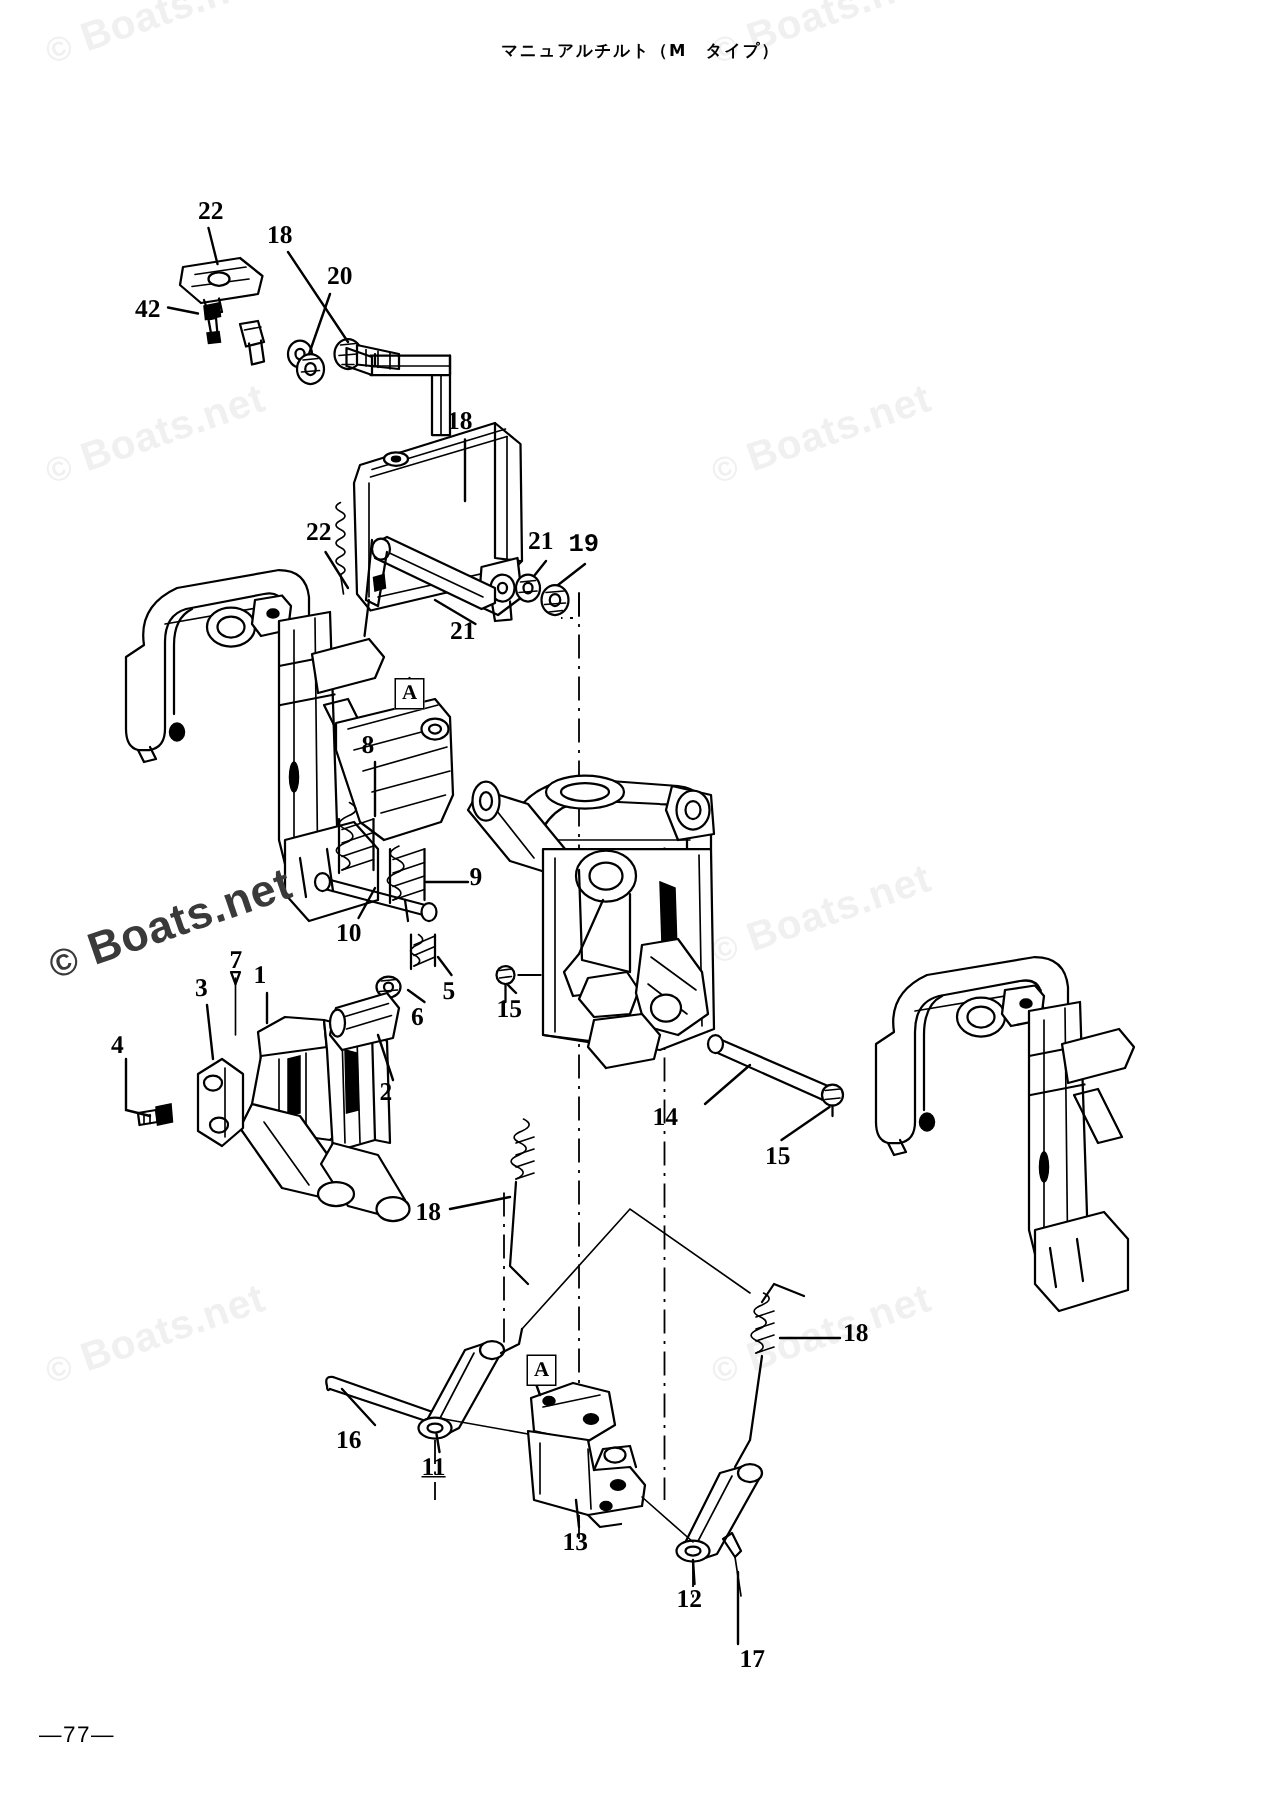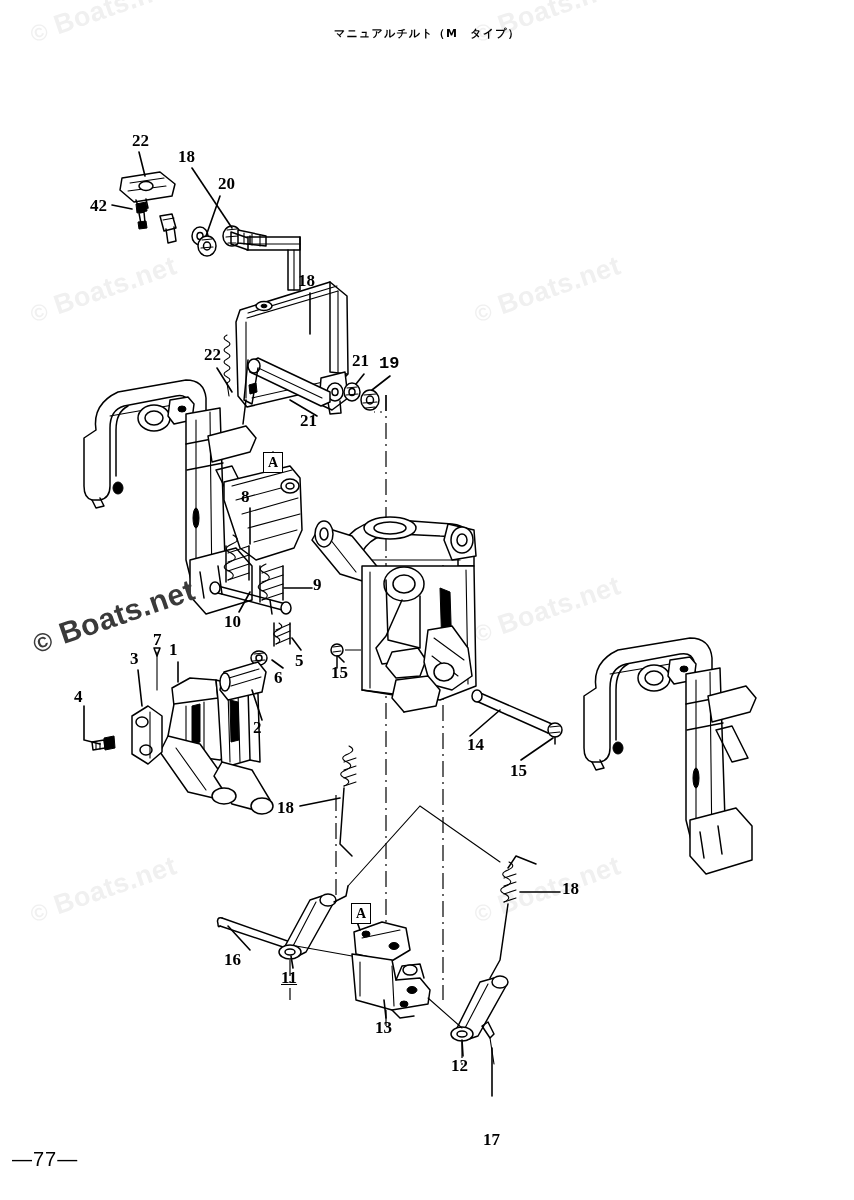--- a/index.html
+++ b/index.html
@@ -19,21 +19,21 @@
   .wm .c{font-size:.85em;}
 
   
   #titleblock{position:absolute;left:0;top:24px;width:854px;text-align:center;}
   #jp-title{font-family:"DejaVu Sans",sans-serif;font-size:11px;font-weight:bold;
             letter-spacing:1.2px;line-height:20px;}
   #en-row{margin-top:2px;font-size:16.5px;font-weight:bold;letter-spacing:.4px;}
   #en-row .figno{margin-right:14px;}
 
   
-  #pagenum{position:absolute;left:12px;top:1148px;font-size:20px;letter-spacing:1px;}
+  #pagenum{position:absolute;left:26px;top:1148px;font-size:15px;letter-spacing:1px;}
 
   
   .num{position:absolute;font-size:17px;font-weight:bold;font-family:"Liberation Serif",serif;
        line-height:1;letter-spacing:0px;}
   .boxA{position:absolute;border:1.6px solid #000;width:18px;height:19px;
         font-size:14px;font-weight:bold;font-family:"Liberation Serif",serif;
         display:flex;align-items:center;justify-content:center;background:#fff;}
 
   svg{position:absolute;left:0;top:0;overflow:visible;}
   .f0{fill:none;stroke:#000;stroke-width:1.5;stroke-linejoin:round;stroke-linecap:round;}
@@ -424,30 +424,30 @@
 
   <div class="num" style="left:169px;top:641px;">1</div>
   <div class="num" style="left:253px;top:719px;">2</div>
   <div class="num" style="left:130px;top:650px;">3</div>
   <div class="num" style="left:74px;top:688px;">4</div>
   <div class="num" style="left:295px;top:652px;">5</div>
   <div class="num" style="left:274px;top:669px;">6</div>
   <div class="num" style="left:153px;top:631px;">7</div>
   <div class="num" style="left:331px;top:664px;">15</div>
 
-  <div class="num" style="left:467px;top:736px;">14</div>
+  <div class="num" style="left:435px;top:736px;">14</div>
   <div class="num" style="left:510px;top:762px;">15</div>
 
   <div class="num" style="left:277px;top:799px;">18</div>
   <div class="num" style="left:562px;top:880px;">18</div>
   <div class="num" style="left:224px;top:951px;">16</div>
   <div class="num" style="left:281px;top:969px;text-decoration:underline;">11</div>
   <div class="num" style="left:375px;top:1019px;">13</div>
   <div class="num" style="left:451px;top:1057px;">12</div>
-  <div class="num" style="left:483px;top:1097px;margin-top:34px;">17</div>
+  <div class="num" style="left:493px;top:1097px;">17</div>
 
   <div class="boxA" style="left:263px;top:452px;">A</div>
   <div class="boxA" style="left:351px;top:903px;">A</div>
 
   <div class="wm wm-dark" style="left:28px;top:628px;"><span class="c">©</span> Boats.net</div>
 
   <div id="pagenum">—77—</div>
 </div>
 
 </body></html>

